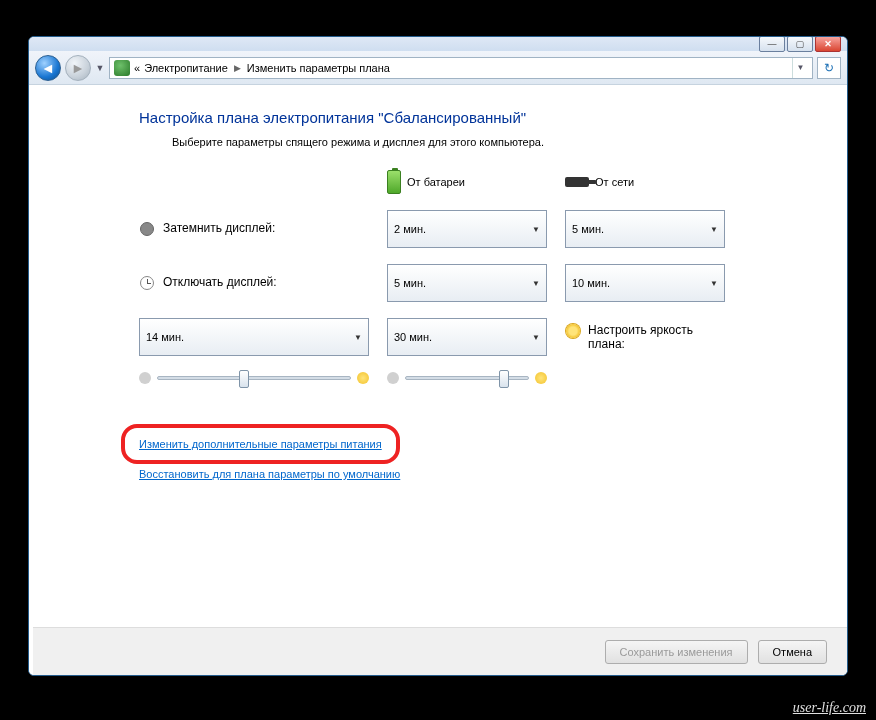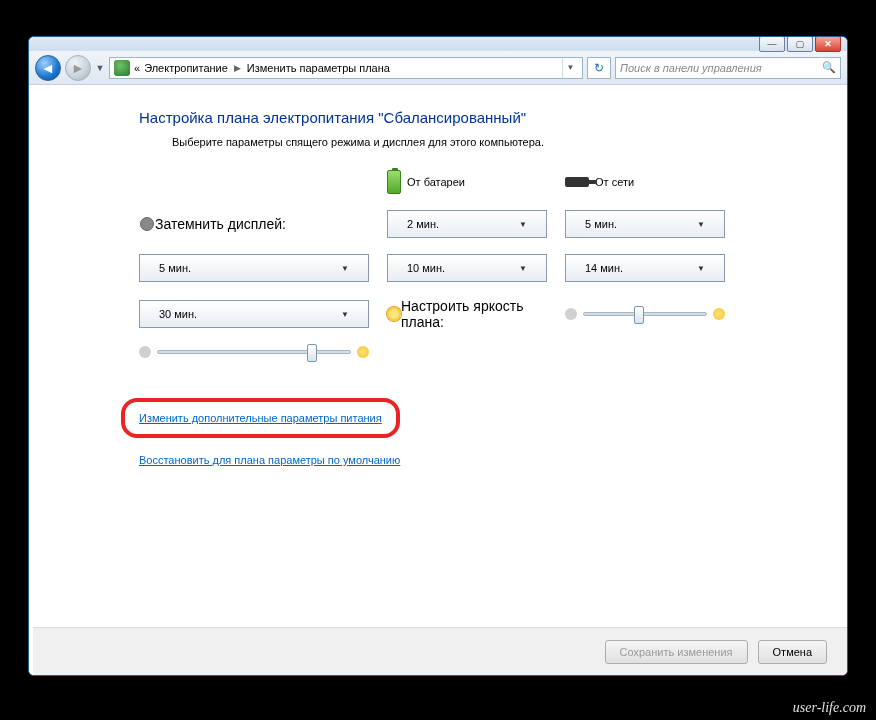--- a/index.html
+++ b/index.html
@@ -24,42 +24,42 @@
 .content { position:absolute; left:0; right:0; top:48px; bottom:0; background:#fff; }
 .inner { padding: 24px 24px 0 110px; }
 .heading { color:#003399; font-size:15px; margin-bottom:10px; }
 .subhead { color:#000; font-size:11px; margin-bottom:22px;padding-left:33px; }
 .cols { display:grid; grid-template-columns: 230px 160px 160px; column-gap:18px; align-items:center; row-gap:16px; }
 .colhead { display:flex; align-items:center; gap:6px; font-size:11px; color:#000; justify-content:flex-start; }
 .batt { width:14px; height:24px; background:linear-gradient(180deg,#9be06b,#4fa82a); border:1px solid #3b8021; border-radius:2px; position:relative; }
 .batt::before { content:""; position:absolute; left:4px; top:-3px; width:6px; height:3px; background:#3b8021; border-radius:1px; }
 .plug { width:24px; height:10px; background:#333; border-radius:2px; position:relative; }
 .plug::after { content:""; position:absolute; right:-8px; top:3px; width:10px; height:4px; background:#333; border-radius:0 2px 2px 0; }
-.rowlabel { display:flex; align-items:center; gap:0; font-size:14px; color:#000; }
+.rowlabel { display:flex; gap:8px; font-size:12px; color:#000; }
 .ricon { width:16px; height:16px; display:flex; align-items:center; justify-content:center; }
 .sun { width:14px; height:14px; border-radius:50%; background:radial-gradient(circle,#ffe47a 40%,#f3c22b 70%); box-shadow:0 0 0 1px #d9a61c; position:relative; }
 .sun.dim { background:#888; box-shadow:none; border:1px solid #666; }
 .moon { width:12px; height:12px; border-radius:50%; background:#ddd; border:1px solid #aaa; box-shadow: inset -3px -1px 0 #999; }
 .clock { width:14px; height:14px; border-radius:50%; border:1px solid #888; background:#fff; position:relative; }
 .clock::before { content:""; position:absolute; left:6px; top:2px; width:1px; height:5px; background:#555; }
 .clock::after { content:""; position:absolute; left:6px; top:6px; width:4px; height:1px; background:#555; }
-.selectbox { height:28px; border:1px solid #8a9aae; background:linear-gradient(180deg,#fff,#e8edf3); font-size:11px; padding:0 19px; display:flex; align-items:center; justify-content:space-between; color:#000; }
+.selectbox { height:38px; border:1px solid #8a9aae; background:linear-gradient(180deg,#fff,#e8edf3); font-size:11px; padding:0 6px; display:flex; align-items:center; justify-content:space-between; color:#000; }
 .selectbox .arr { font-size:8px; color:#333; }
 .sliderwrap { display:flex; align-items:center; gap:6px; }
 .sunmini { width:12px; height:12px; border-radius:50%; background:radial-gradient(circle,#ffe47a,#f3c22b); }
 .sunmini.dim { background:#d0d0d0; }
 .slidertrack { flex:1; height:4px; background:#d4dde6; border:1px solid #a8b5c2; border-radius:2px; position:relative; }
 .sliderthumb { position:absolute; top:-7px; width:10px; height:18px; background:linear-gradient(180deg,#fff,#d9e3ed); border:1px solid #7f94a8; border-radius:2px; }
 .linksblock { margin-top: 40px; font-size:11px; }
-.highlight { display:inline-block; border:4px solid #e22; border-radius:16px; padding:10px 14px; margin-left:-18px; margin-bottom:16px; }
+.highlight { display:inline-block; border:4px solid #e22; border-radius:16px; padding:10px 14px; margin-left:-18px; margin-bottom:4px; }
 .lnk { color:#0066cc; text-decoration:underline; cursor:pointer; }
 .footerbar { position:absolute; left:4px; right:0; bottom:0; height:48px; background:#f0f0f0; border-top:1px solid #ddd; display:flex; align-items:center; justify-content:flex-end; padding:0 20px; gap:10px; }
 .btn { height:24px; padding:0 14px; border:1px solid #adadad; background:linear-gradient(180deg,#f5f5f5,#e1e1e1); font-size:11px; border-radius:3px; display:flex; align-items:center; }
 .btn.disabled { color:#9a9a9a; }
-.watermark { position:absolute; right:10px; bottom:4px; color:#e0e0e0; font-family: Georgia, serif; font-size:14px; font-style:italic; text-shadow:0 1px 2px #000; }
+.watermark { position:absolute; right:10px; bottom:4px; color:#e0e0e0; font-family: Georgia, serif; font-size:14px; font-style:italic; text-shadow:0 1px 2px #000;text-decoration:underline; }
 </style>
 </head>
 <body>
 
 <div class="outer">
   <div class="titlebar">
     <div class="winbtns">
       <div class="winbtn">—</div>
       <div class="winbtn">▢</div>
       <div class="winbtn close">✕</div>
@@ -73,24 +73,20 @@
     <div class="addrbar">
       <div class="addricon"></div>
       <span class="addrpart">«</span>
       <span class="addrpart">Электропитание</span>
       <span class="addrsep">▶</span>
       <span class="addrpart">Изменить параметры плана</span>
       <div style="flex:1"></div>
       <div class="addrdrop">▼</div>
     </div>
     <div class="refresh">↻</div>
-    <div class="searchbox">
-      <span>Поиск в панели управления</span>
-      <span class="sicon">🔍</span>
-    </div>
   </div>
 
   <div class="content">
     <div class="inner">
       <div class="heading">Настройка плана электропитания "Сбалансированный"</div>
       <div class="subhead">Выберите параметры спящего режима и дисплея для этого компьютера.</div>
 
       <div class="cols">
         <div></div>
         <div class="colhead">
@@ -110,20 +106,26 @@
         </div>
         <div class="selectbox">
           <span>2 мин.</span>
             <span class="arr">▼</span>
         </div>
         <div class="selectbox">
           <span>5 мин.</span>
             <span class="arr">▼</span>
         </div>
 
+        <div class="rowlabel">
+          <div class="ricon">
+              <div class="clock"></div>
+            </div>
+          <span>Отключать дисплей:</span>
+        </div>
         <div class="selectbox">
           <span>5 мин.</span>
             <span class="arr">▼</span>
         </div>
         <div class="selectbox">
           <span>10 мин.</span>
             <span class="arr">▼</span>
         </div>
 
         <div class="selectbox">

